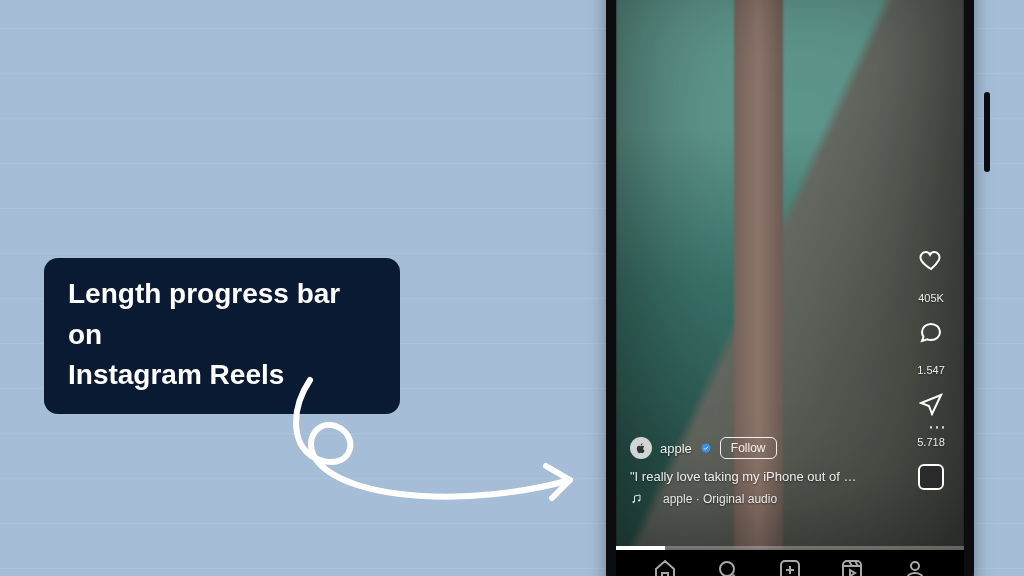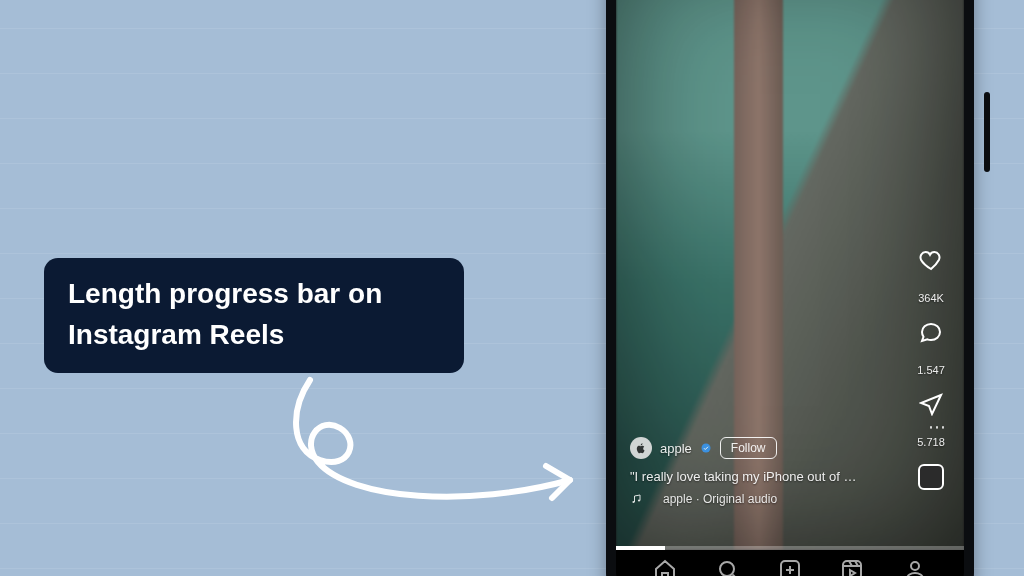--- a/index.html
+++ b/index.html
@@ -21,21 +21,21 @@
   .callout {
     position: absolute;
     left: 44px; top: 258px;
     background: #0b1a33;
     color: #ffffff;
     font-weight: 800;
     font-size: 28px;
     line-height: 1.45;
     padding: 16px 24px 18px 24px;
     border-radius: 14px;
-    width: 420px;
+    width: 356px;
   }
   
   .arrow {
     position: absolute;
     left: 270px; top: 370px;
     width: 340px; height: 170px;
   }
   
   .phone {
     position: absolute;
@@ -159,21 +159,21 @@
   <div class="screen">
 
     <div class="video"></div>
 
     <div class="rail">
       <div>
         <svg viewBox="0 0 24 24">
             <path d="M12 21s-7.5-4.6-10-9.3C.4 7.9 3 4 6.6 4c2 0 3.6 1.1 4.4 2.7C11.8 5.1 13.4 4 15.4 4 19 4 21.6 7.9 20 11.7 17.5 16.4 12 21 12 21z"></path>
           </svg>
       </div>
-      <div class="count">364K</div>
+      <div class="count">405K</div>
 
       <div>
         <svg viewBox="0 0 24 24">
             <path d="M21 12c0 4.4-4 8-9 8-1.3 0-2.5-.2-3.6-.7L3 21l1.5-4.2C3.6 15.4 3 13.8 3 12c0-4.4 4-8 9-8s9 3.6 9 8z"></path>
           </svg>
       </div>
       <div class="count">1.547</div>
 
       <div>
         <svg viewBox="0 0 24 24">

